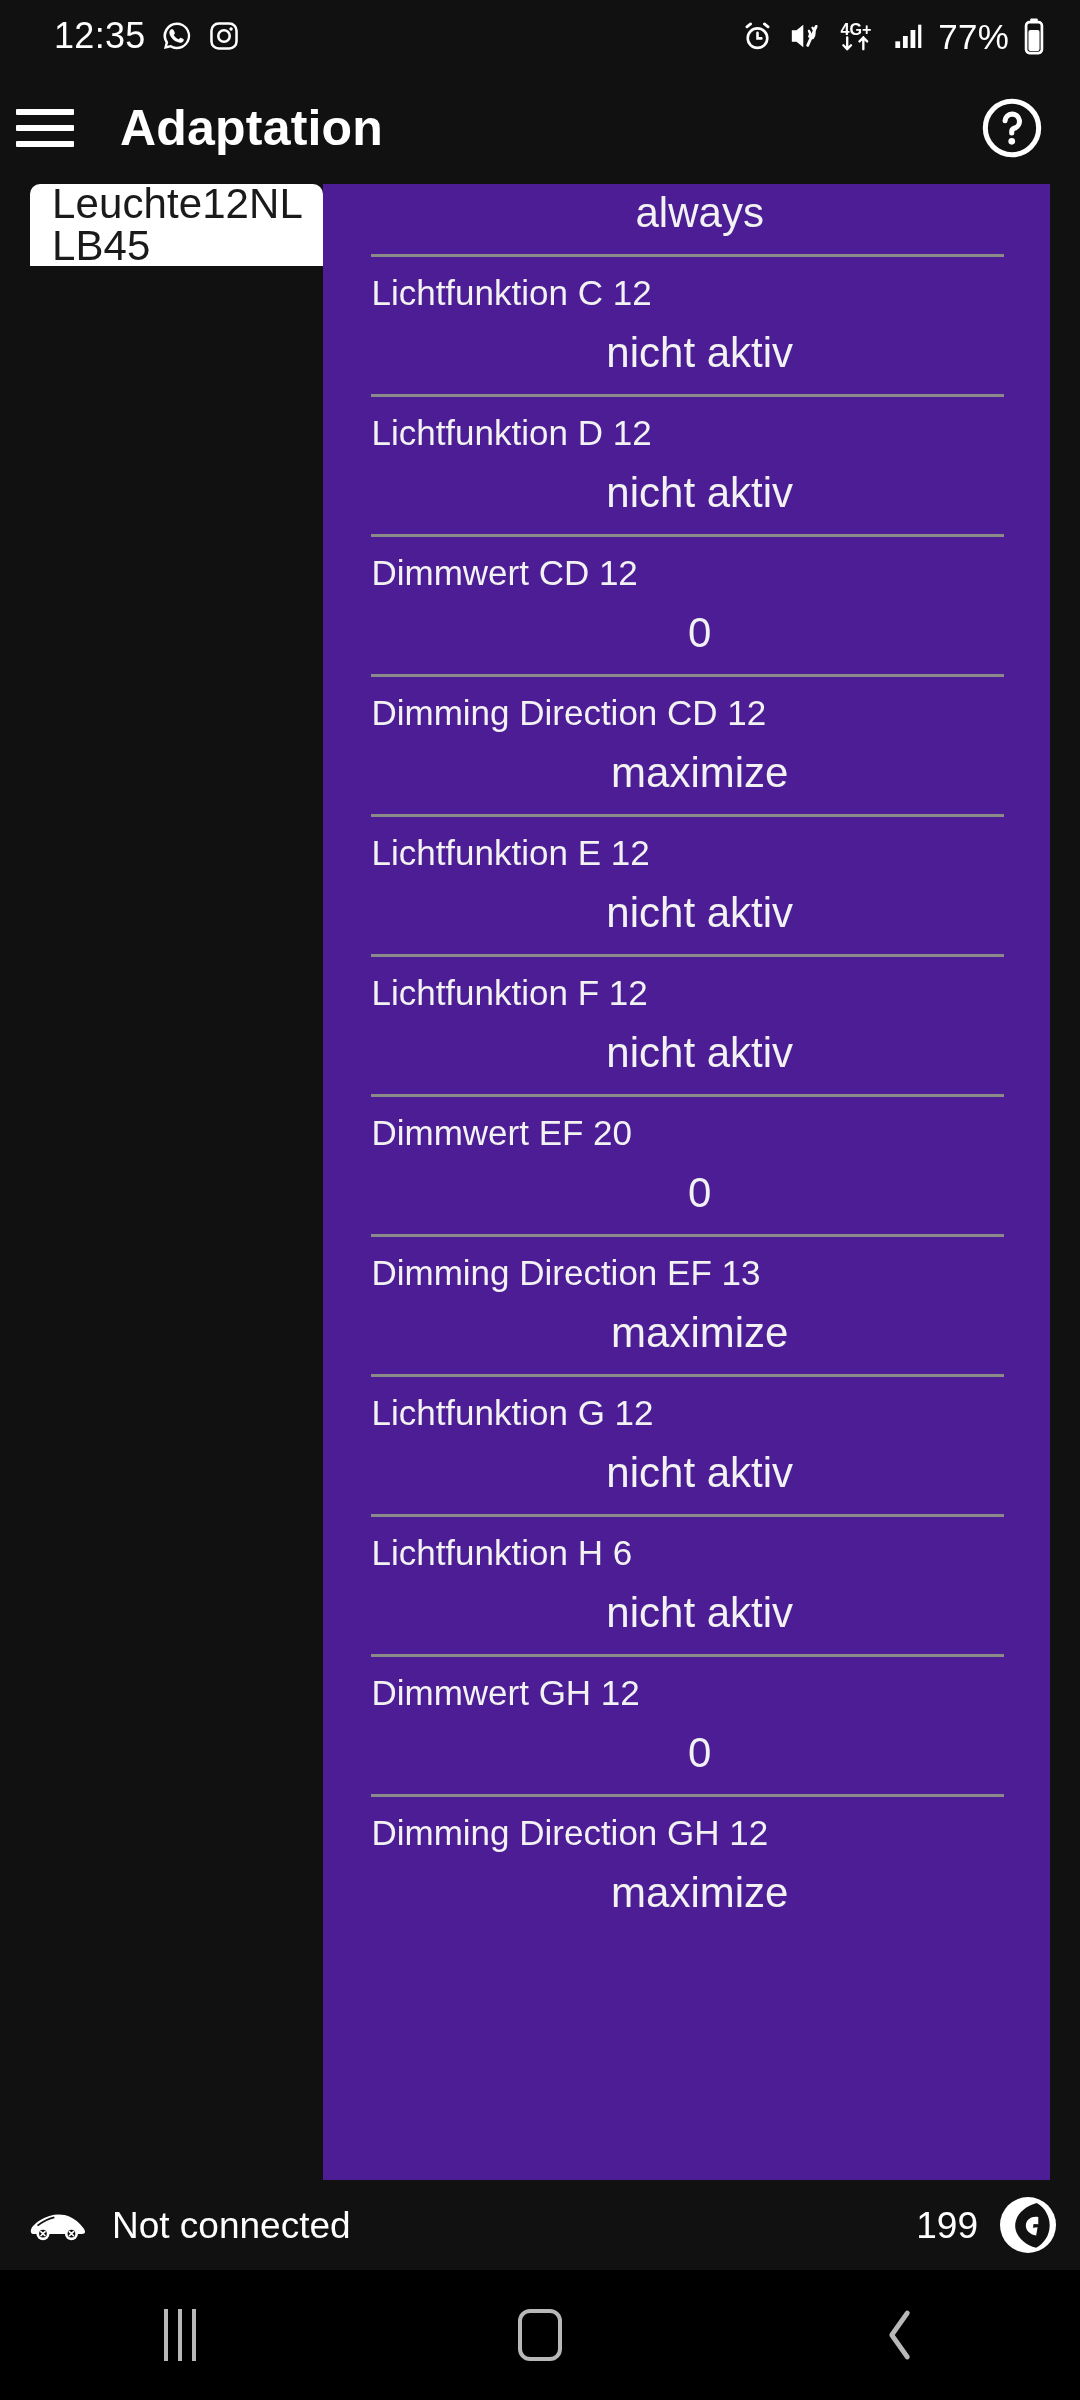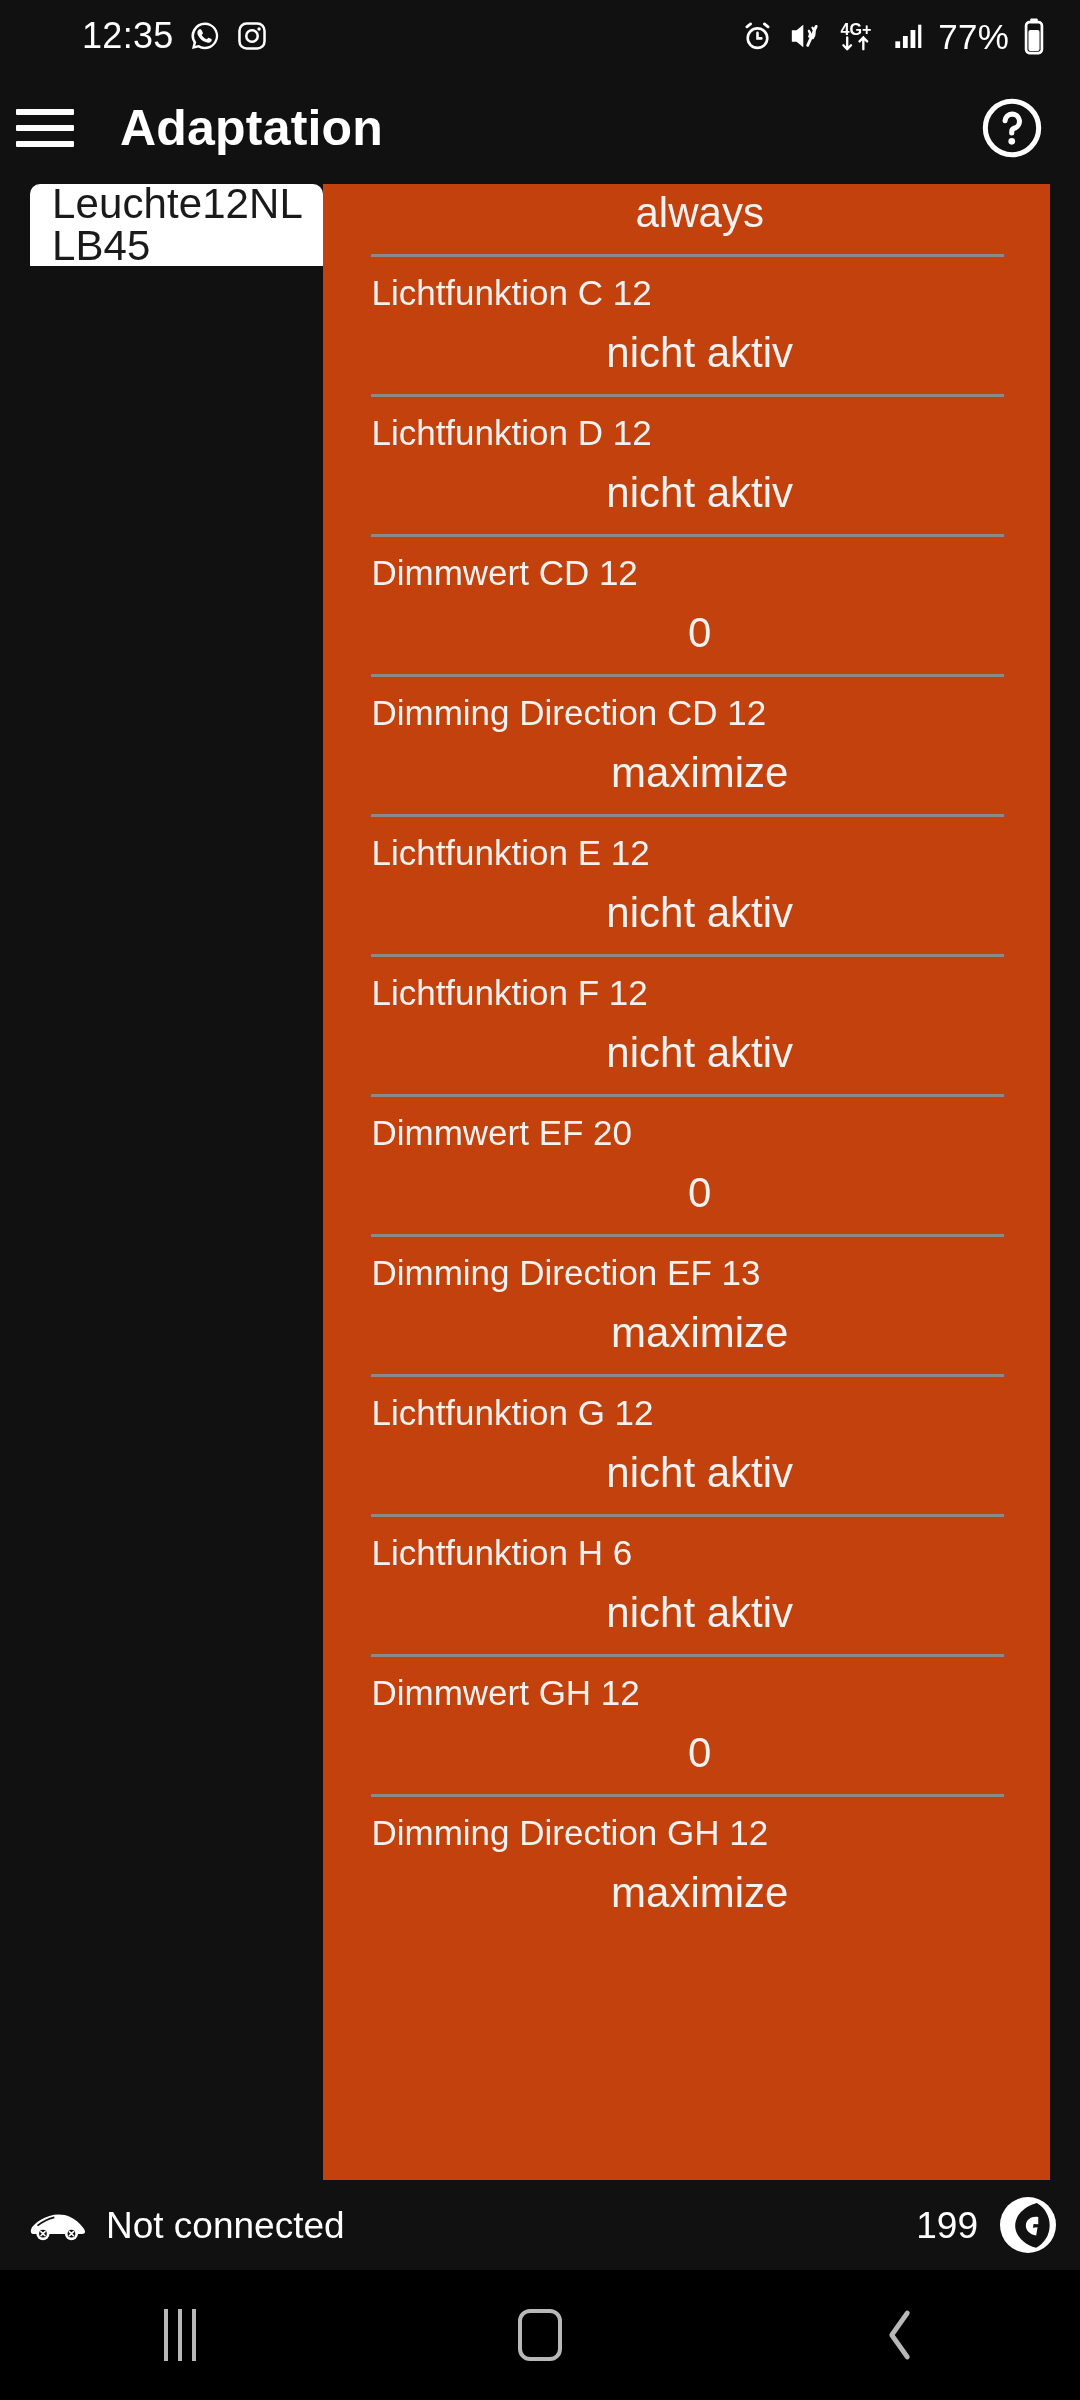--- a/index.html
+++ b/index.html
@@ -16,21 +16,20 @@
     display:flex; flex-direction:column;
   }
 
   
   .statusbar {
     height:72px; flex:0 0 72px;
     background:#111111;
     display:flex; align-items:center;
     padding:0 34px 0 54px;
     color:#ffffff;
-    margin-left:28px;
   }
   .sb-left { display:flex; align-items:center; gap:14px; }
   .sb-time { font-size:36px; letter-spacing:0.3px; line-height:1; }
   .sb-spacer { flex:1 1 auto; }
   .sb-right { display:flex; align-items:center; gap:13px; }
   .sb-batt-text { font-size:35px; line-height:1; letter-spacing:0.2px; }
   .icon { display:inline-flex; align-items:center; justify-content:center; }
 
   
   .appbar {
@@ -71,21 +70,21 @@
     padding:0 22px;
   }
   .title-field-text {
     color:#1a1a1a;
     font-size:42px;
     line-height:1;
     letter-spacing:0.1px;
   }
   .list-panel {
     flex:1 1 auto;
-    background:#c2410c;
+    background:#4c1d95;
     overflow:hidden;
     position:relative;
     min-height:0;
   }
   .row {
     padding:0 22px 0 48px;
   }
   .row-label {
     color:#f2f2f2;
     font-size:35px;
@@ -109,21 +108,21 @@
   .row.clipped .row-value { padding-top:8px; }
 
   
   .bottombar {
     flex:0 0 90px; height:90px;
     background:#111111;
     display:flex; align-items:center;
     padding:0 24px 0 26px;
     color:#ffffff;
   }
-  .bb-left { display:flex; align-items:center; gap:16px;text-align:right; }
+  .bb-left { display:flex; align-items:center; gap:22px;text-align:right; }
   .bb-text { font-size:37px; line-height:1; }
   .bb-spacer { flex:1 1 auto; }
   .bb-right { display:flex; align-items:center; gap:22px; }
   .bb-count { font-size:37px; line-height:1; }
   .bb-logo {
     width:56px; height:56px; border-radius:50%;
     background:#ffffff;
     display:flex; align-items:center; justify-content:center;
   }
 

